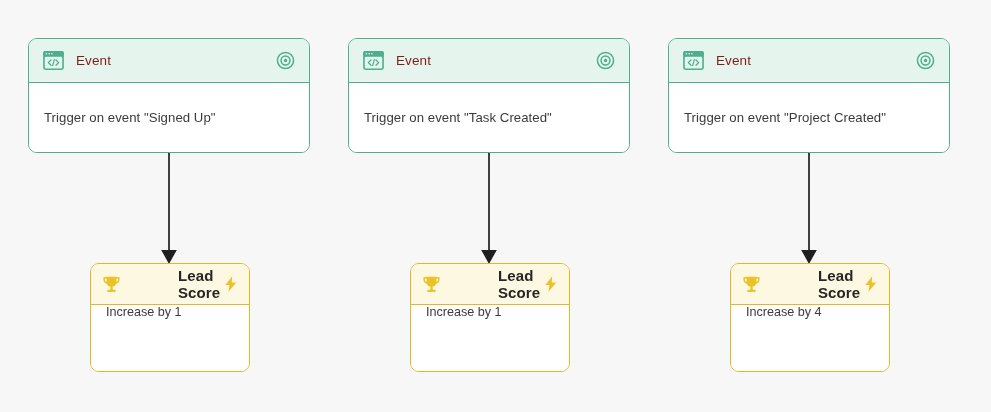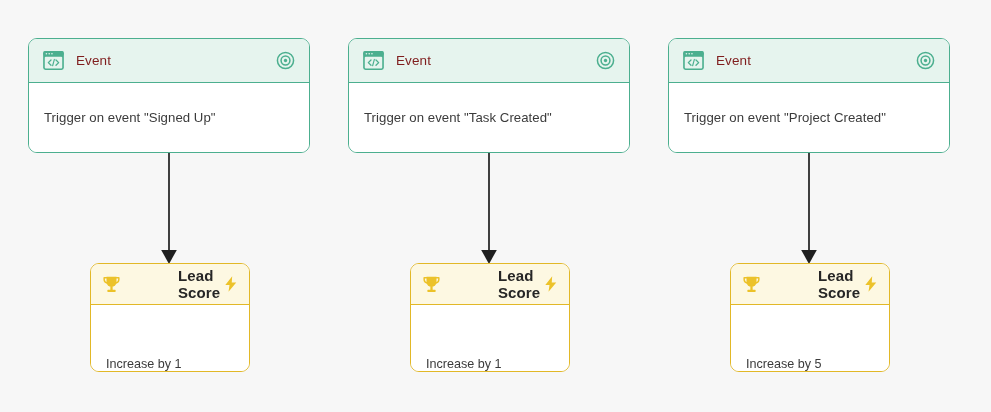--- a/index.html
+++ b/index.html
@@ -99,21 +99,21 @@
     color: #262626;
     font-weight: 600;
     margin-left: 8px;
     flex: 1;
     letter-spacing: 0.1px;
     padding-left: 48px;
   }
   .action-body {
     height: 66px;
     display: flex;
-    align-items: flex-end;
+    align-items: flex-start;
     padding: 0 15px;
     background: #ffffff;
   }
   .action-body .desc {
     font-size: 12.6px;
     color: #3b3b3b;
   }
 
   
   .icon {
@@ -317,18 +317,18 @@
           </svg>
         </span>
         <span class="title">Lead Score</span>
         <span class="icon icon-bolt">
           <svg viewBox="0 0 24 24" width="18" height="18">
             <path d="M13.6 1.8 L4.4 13.3 h5.6 l-1.3 8.9 L19.0 10.1 h-6.0 Z" fill="#ecc22a"></path>
           </svg>
         </span>
       </div>
       <div class="action-body">
-        <span class="desc">Increase by 5</span>
+        <span class="desc">Increase by 4</span>
       </div>
     </div>
   </div>
 
 </div>
 
 </body></html>

